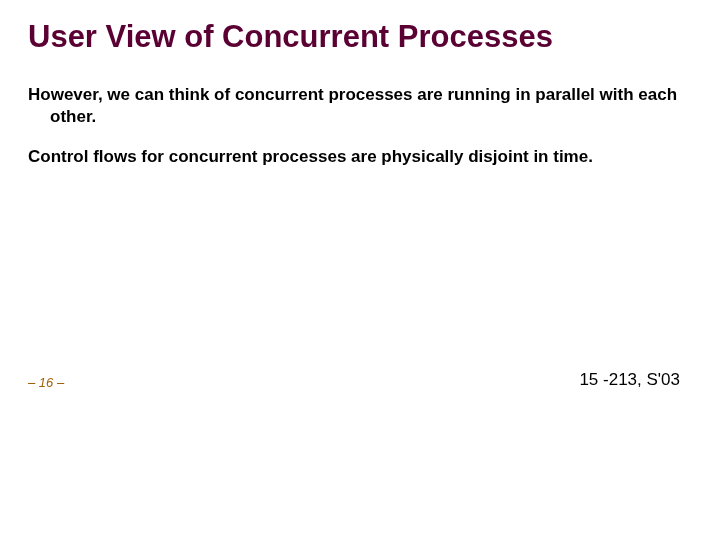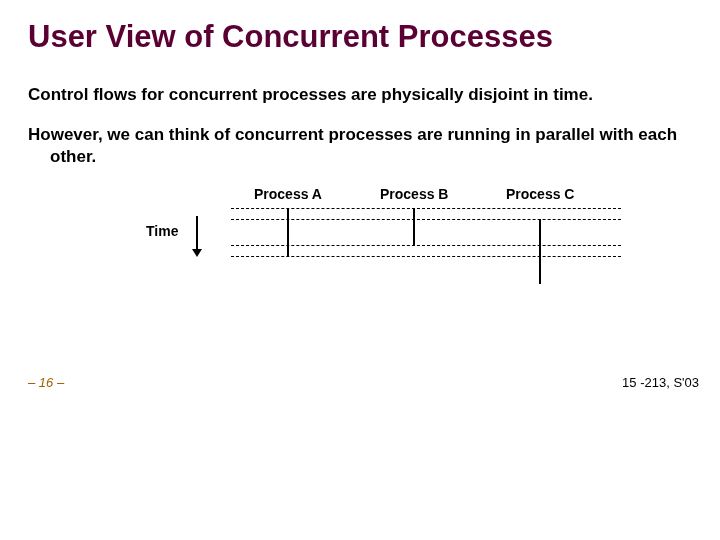--- a/index.html
+++ b/index.html
@@ -8,47 +8,28 @@
   .title { color: #5b0033; font-size: 31px; font-weight: bold; line-height: 1.1; margin-bottom: 30px; }
   .bullet { color: #000; font-size: 17px; font-weight: bold; line-height: 1.3; margin-bottom: 18px; padding-left: 22px; text-indent: -22px; }
   .diagram { position: relative; width: 100%; height: 130px; margin-top: 6px; }
   .process-label { position: absolute; font-size: 14px; font-weight: bold; color: #000; top: 0; }
   .dashed { position: absolute; border-top: 1px dashed #000; height: 0; }
   .bar { position: absolute; width: 2px; background: #000; }
   .arrow-line { position: absolute; width: 2px; background: #000; }
   .arrow-head { position: absolute; width: 0; height: 0; border-left: 5px solid transparent; border-right: 5px solid transparent; border-top: 8px solid #000; }
   .time-label { position: absolute; font-size: 14px; font-weight: bold; color: #000; }
   .footer-left { position: absolute; left: 28px; bottom: 22px; font-size: 13px; font-style: italic; color: #a16207; }
-  .footer-right { position: absolute; right: 21px; bottom: 22px; font-size: 13px; color: #000; }
+  .footer-right { position: absolute; right: 40px; bottom: 22px; font-size: 17px; color: #000; }
 </style>
 </head>
 <body>
 
 <div class="slide">
 
   <div class="title">User View of Concurrent Processes</div>
 
+  <div class="bullet">However, we can think of concurrent processes are running in parallel with each other.</div>
   <div class="bullet">Control flows for concurrent processes are physically disjoint in time.</div>
-  <div class="bullet">However, we can think of concurrent processes are running in parallel with each other.</div>
 
-  <div class="diagram">
-
-    <div class="process-label" style="left:226px;">Process A</div>
-    <div class="process-label" style="left:352px;">Process B</div>
-    <div class="process-label" style="left:478px;">Process C</div>
-
-    <div class="dashed" style="left:203px; width:390px; top:22px;"></div>
-    <div class="dashed" style="left:203px; width:390px; top:33px;"></div>
-    <div class="dashed" style="left:203px; width:390px; top:59px;"></div>
-    <div class="dashed" style="left:203px; width:390px; top:70px;"></div>
-
-    <div class="bar" style="left:259px; top:22px; height:48px;"></div>
-    <div class="bar" style="left:385px; top:22px; height:37px;"></div>
-    <div class="bar" style="left:511px; top:33px; height:65px;"></div>
-
-    <div class="time-label" style="left:118px; top:37px;">Time</div>
-    <div class="arrow-line" style="left:168px; top:30px; height:34px;"></div>
-    <div class="arrow-head" style="left:164px; top:63px;"></div>
-  </div>
 
   <div class="footer-left">– 16 –</div>
   <div class="footer-right">15 -213, S'03</div>
 </div>
 
 </body></html>

